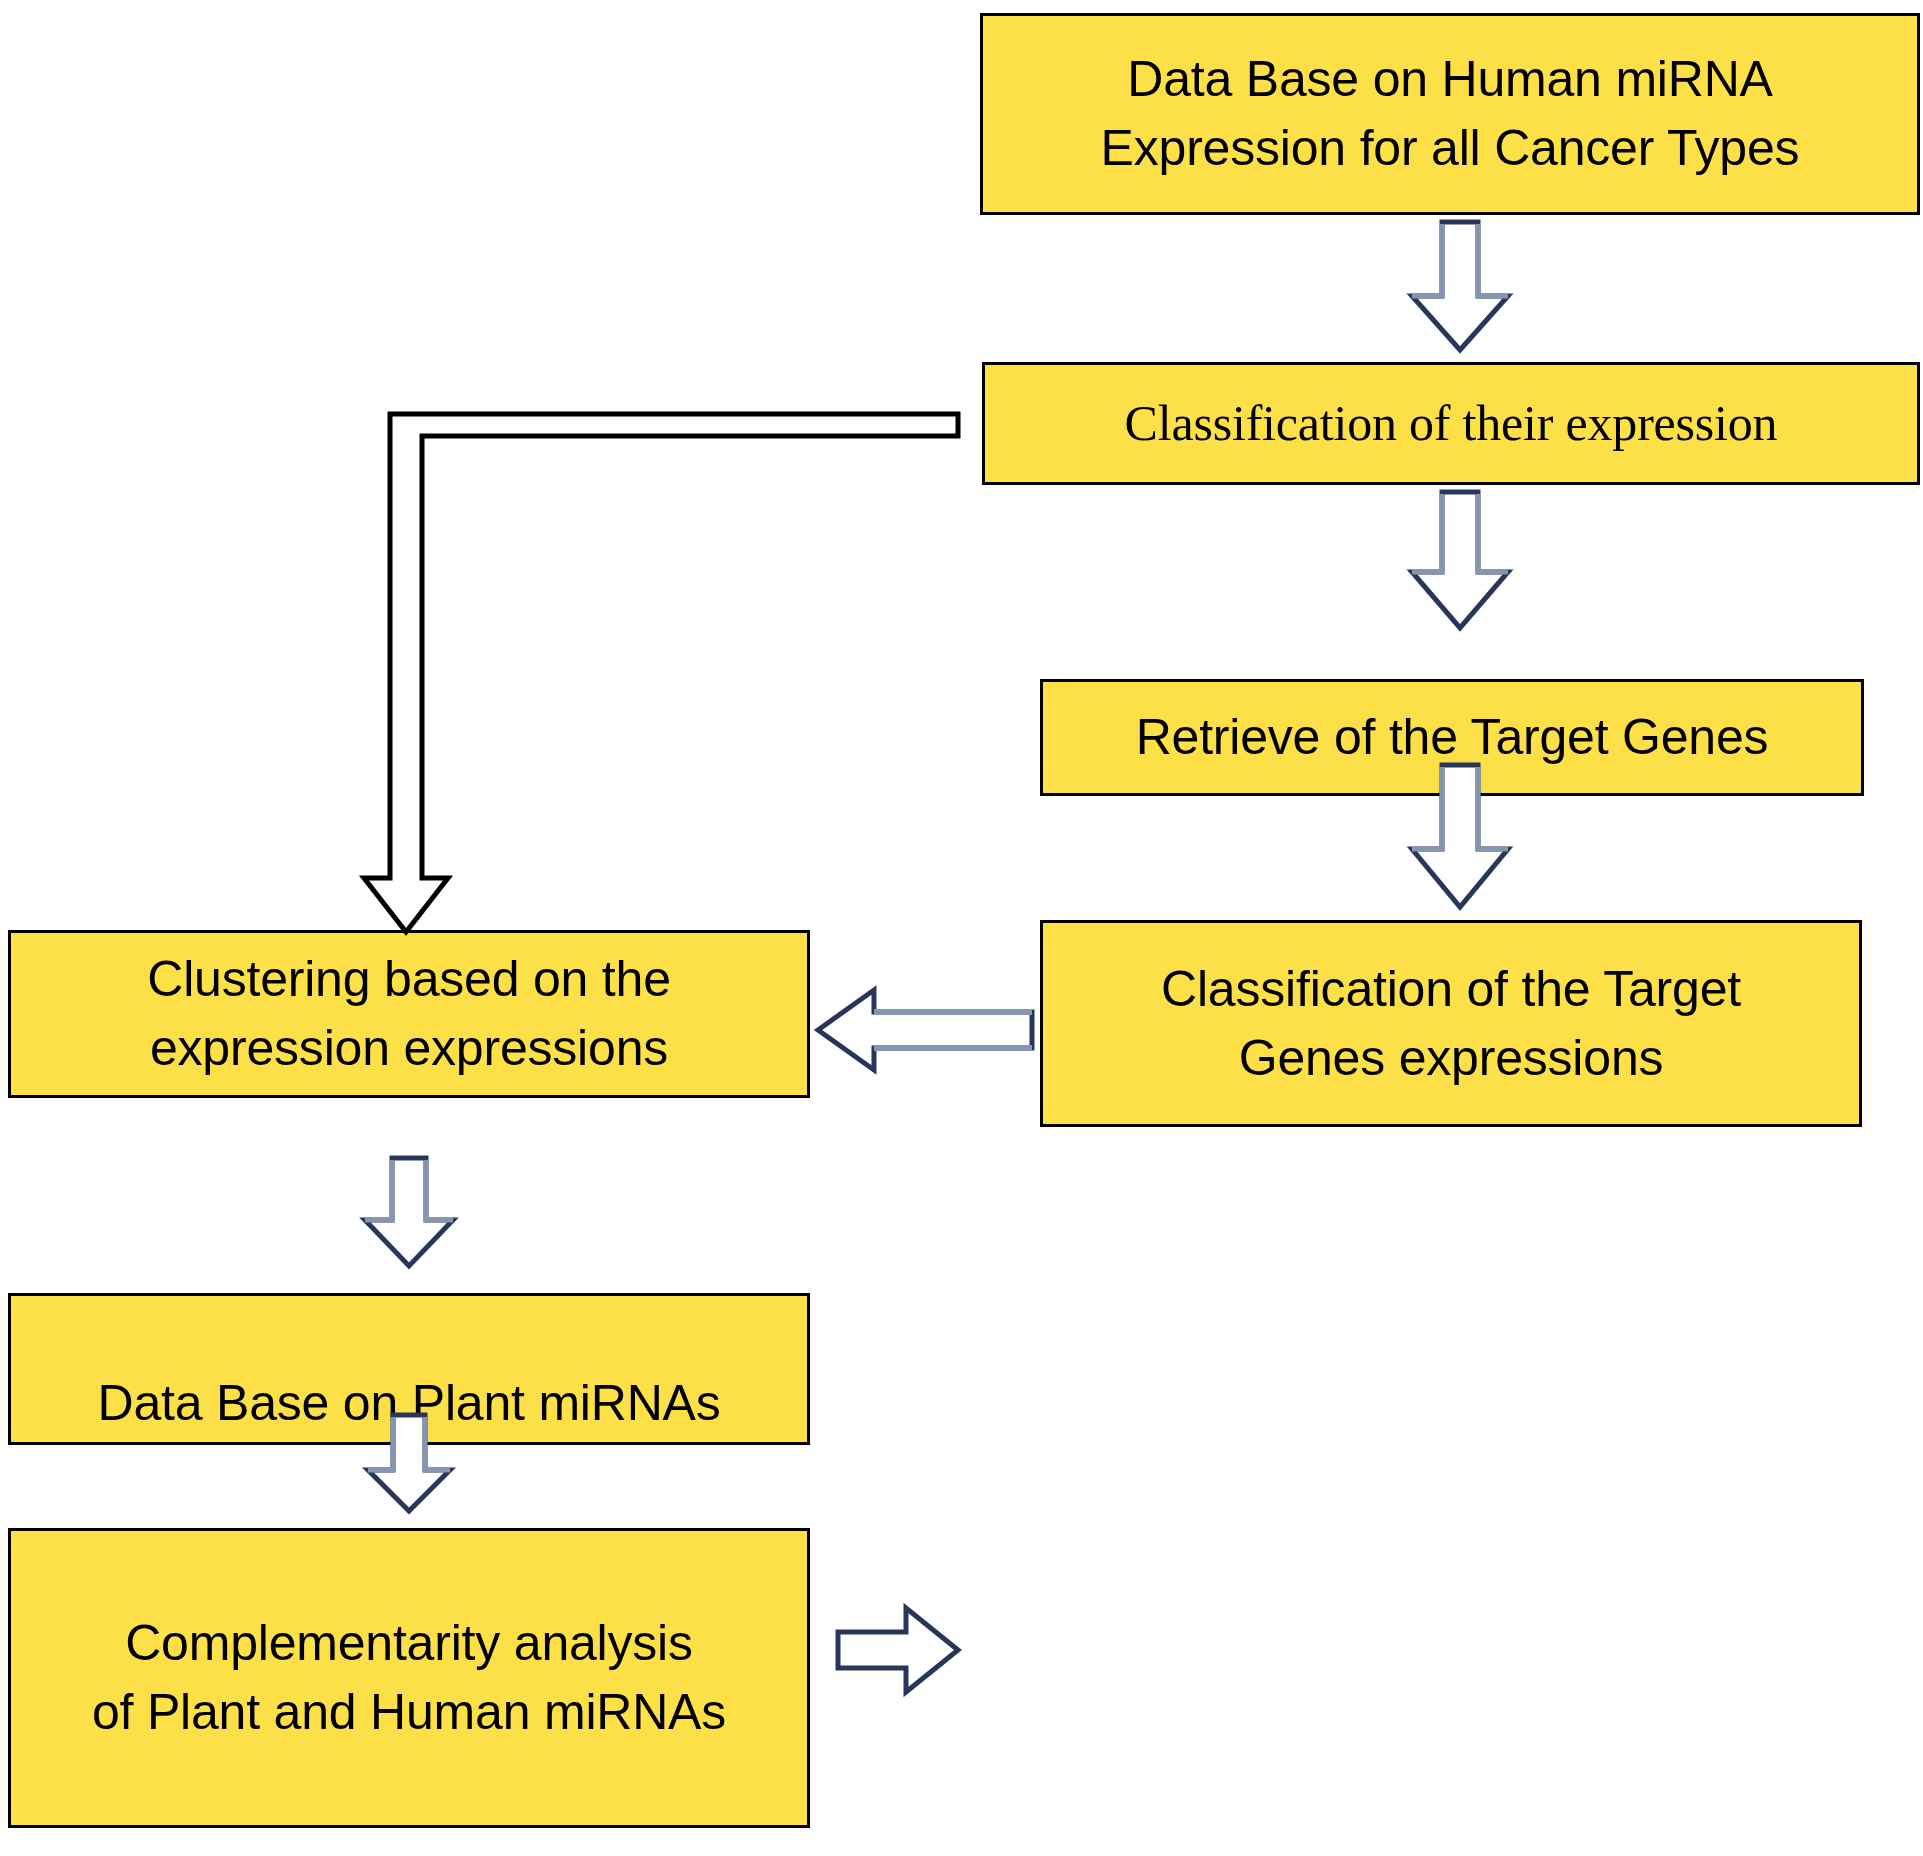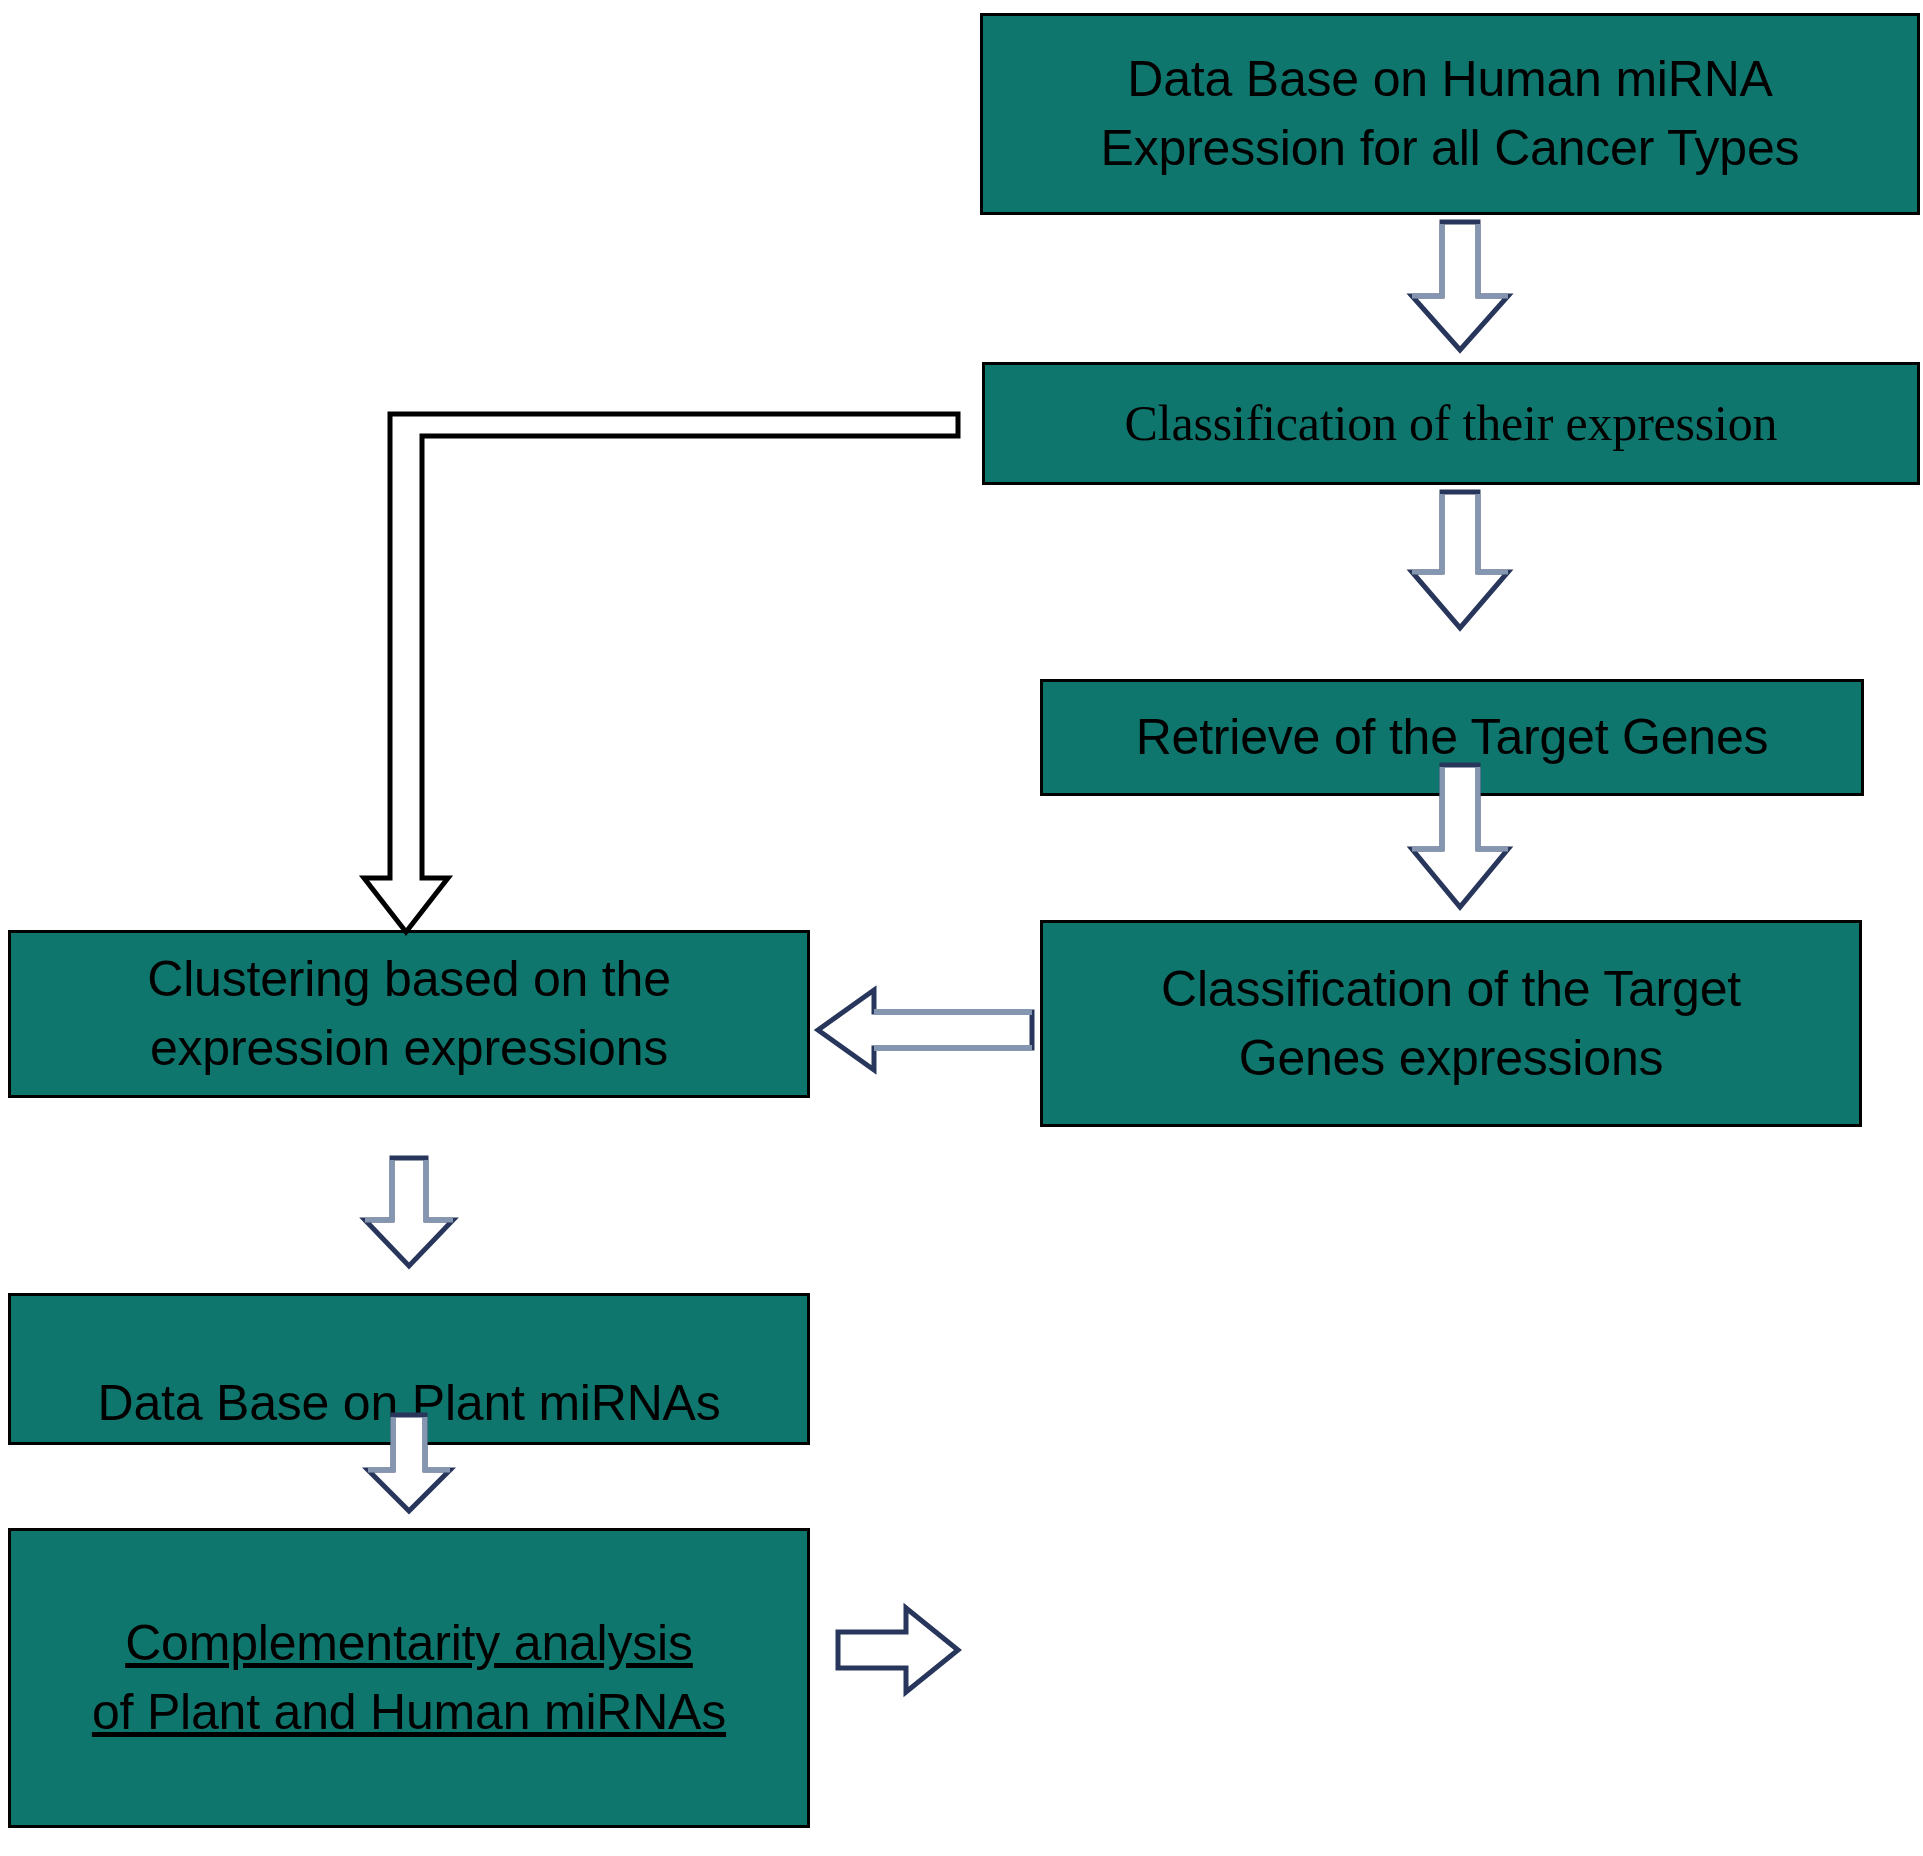--- a/index.html
+++ b/index.html
@@ -14,21 +14,21 @@
     position: relative;
     width: 1923px;
     height: 1856px;
     background: #ffffff;
     overflow: hidden;
   }
   .node {
     position: absolute;
     box-sizing: border-box;
     border: 3px solid #000000;
-    background: #0f766e;
+    background: #fde047;
     display: flex;
     align-items: center;
     justify-content: center;
     text-align: center;
     color: #000000;
     font-family: "Liberation Sans", sans-serif;
     font-size: 50px;
     line-height: 1.38;
     letter-spacing: -0.2px;
     padding: 4px 0;
@@ -38,21 +38,21 @@
     width: 100%;
   }
 
   
   #node-db-human      { left: 980px;  top: 13px;   width: 940px;  height: 202px; }
   #node-class-expr    { left: 982px;  top: 362px;  width: 938px;  height: 123px; font-family: Liberation Serif, serif; }
   #node-retrieve      { left: 1040px; top: 640px;  width: 824px;  height: 117px; margin-top: 39px; }
   #node-class-target  { left: 1040px; top: 920px;  width: 822px;  height: 207px; }
   #node-clustering    { left: 8px;    top: 930px;  width: 802px;  height: 168px; }
   #node-db-plant      { left: 8px;    top: 1293px; width: 802px;  height: 152px; align-items: flex-end; }
-  #node-complement    { left: 8px;    top: 1528px; width: 802px;  height: 300px; text-decoration: underline; }
+  #node-complement    { left: 8px;    top: 1528px; width: 802px;  height: 300px; }
   #node-development   { left: 972px;  top: 1462px; width: 898px;  height: 368px; }
 
   
   .arrow {
     position: absolute;
   }
   .arrow svg { display: block; overflow: visible; }
 
   #arrow-db-to-class      { left: 1400px; top: 222px;  width: 120px; height: 132px; }
   #arrow-class-to-retr    { left: 1400px; top: 492px;  width: 120px; height: 140px; }

